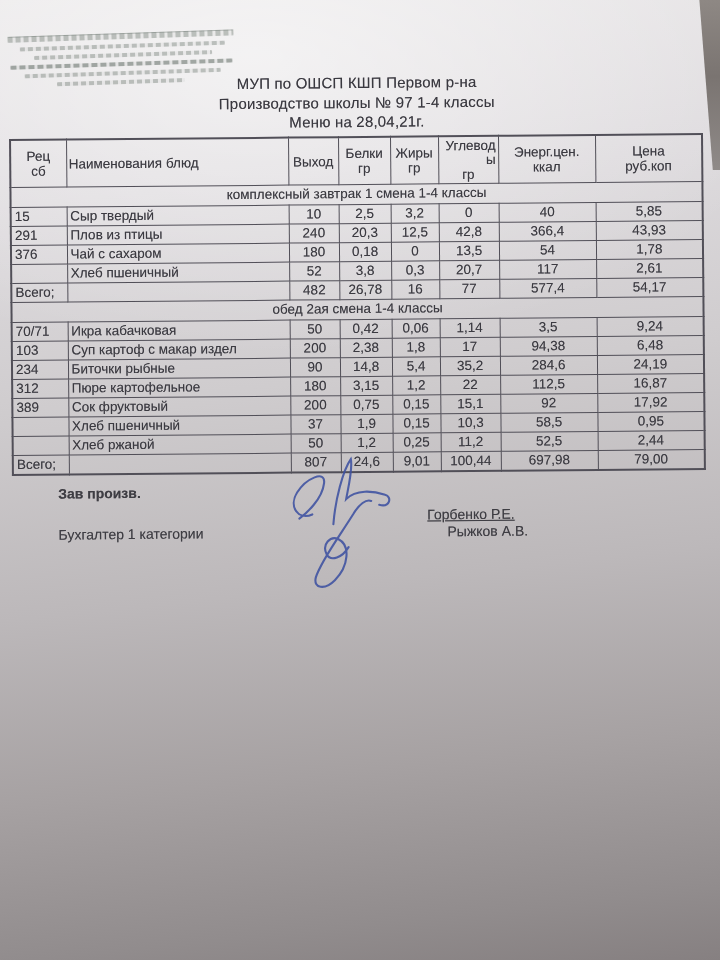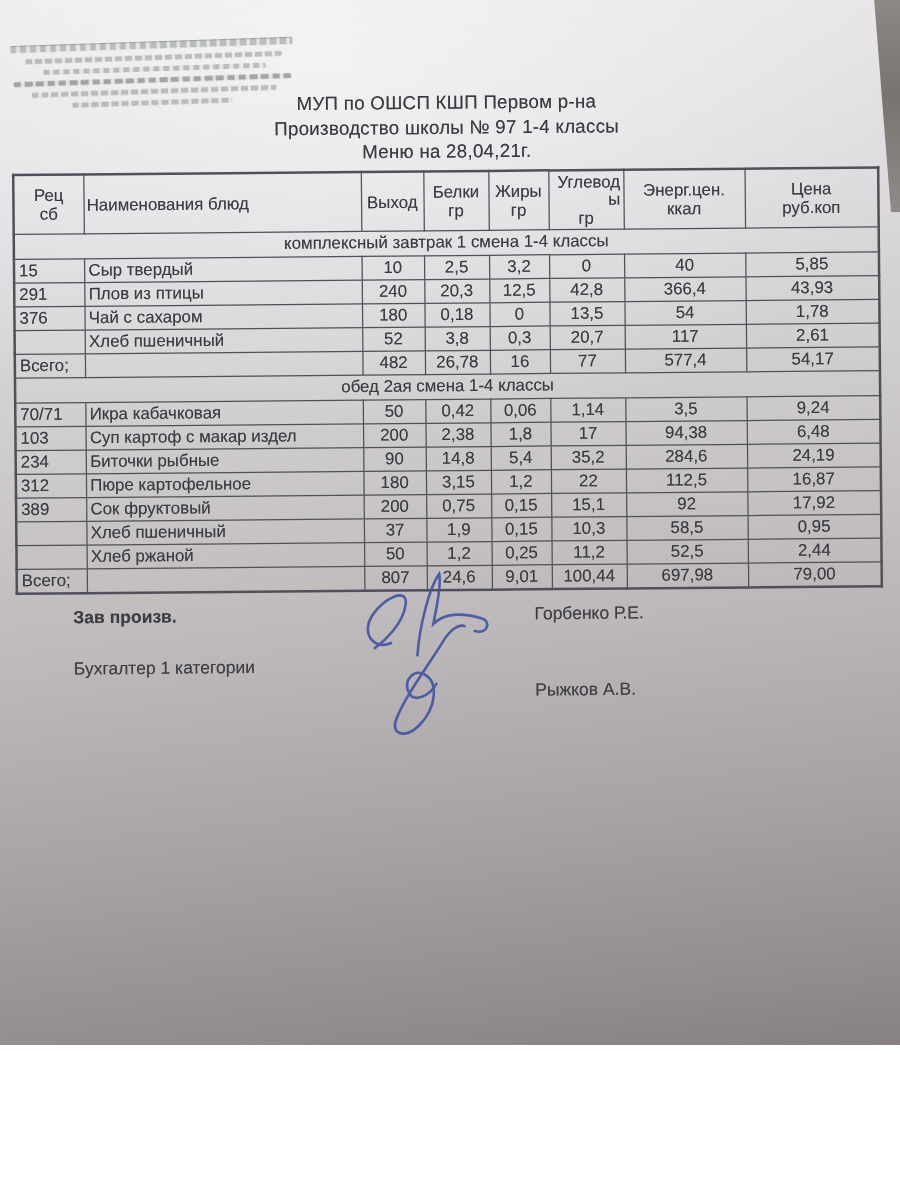--- a/index.html
+++ b/index.html
@@ -1,19 +1,19 @@
 <!DOCTYPE html>
 <html><head>
 <meta charset="utf-8">
 <style>
   html,body { margin:0; padding:0; }
   body { width:720px; height:960px; font-family:"Liberation Sans",sans-serif; }
 
   .photo {
-    position:relative; width:720px; height:836px; overflow:hidden;
+    position:relative; width:720px; height:960px; overflow:hidden;
     background:
       radial-gradient(ellipse 900px 480px at 35% 6%, rgba(255,255,255,.55), rgba(255,255,255,0) 62%),
       linear-gradient(174deg, #eae8e9 0%, #dedbde 20%, #cfccce 40%, #bcb8ba 60%, #a6a1a2 78%, #918c8d 93%, #868081 100%);
   }
 
   
   .paper-edge {
     position:absolute; left:696px; top:0; width:24px; height:170px;
     clip-path:polygon(14% 0, 100% 0, 100% 100%, 70% 100%);
     background:linear-gradient(180deg, #8e8884 0%, #7a7471 45%, #8f8a88 100%);
@@ -54,23 +54,23 @@
   th.th-carbs .l1 { text-align:right; word-break:break-all; line-height:14px; }
   td.c-rec { }
   td.c-name { text-align:left; padding-left:5px; }
   td.c-num { text-align:center; }
   tr.section-row td { text-align:center; height:19px; }
   td.c-total { text-align:left; padding-left:2px; }
 
   .sig-text { position:absolute; font-size:14px; color:#3e3d43;
               text-shadow:0 0 .4px rgba(58,57,64,.5); }
   .sig-role-1 { left:58px;  top:483px;font-weight:bold; }
-  .sig-name-1 { left:427px; top:483px; }
+  .sig-name-1 { left:427px; top:507px;text-decoration:underline; }
   .sig-role-2 { left:58px;  top:524px; }
-  .sig-name-2 { left:427px; top:524px;margin-top:20px; }
+  .sig-name-2 { left:447px; top:524px; }
 
   .sig-svg { position:absolute; }
   .sig-svg-1 { left:276px; top:454px; }
   .sig-svg-2 { left:293px; top:497px; }
   .sig-svg path { fill:none; stroke:#3e51a0; stroke-width:2.1; stroke-linecap:round; opacity:.88; }
 </style>
 </head>
 <body>
 
 <div class="photo">

